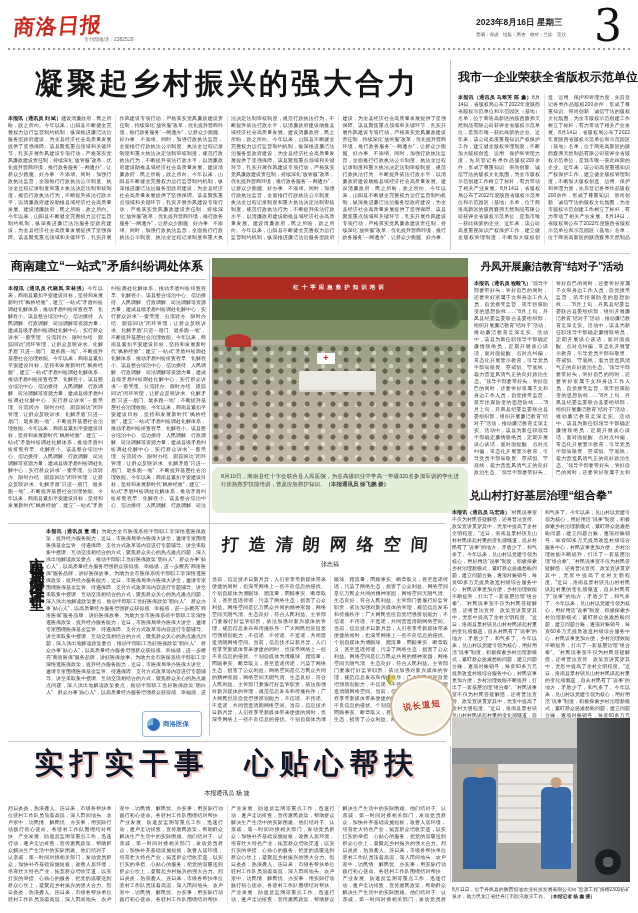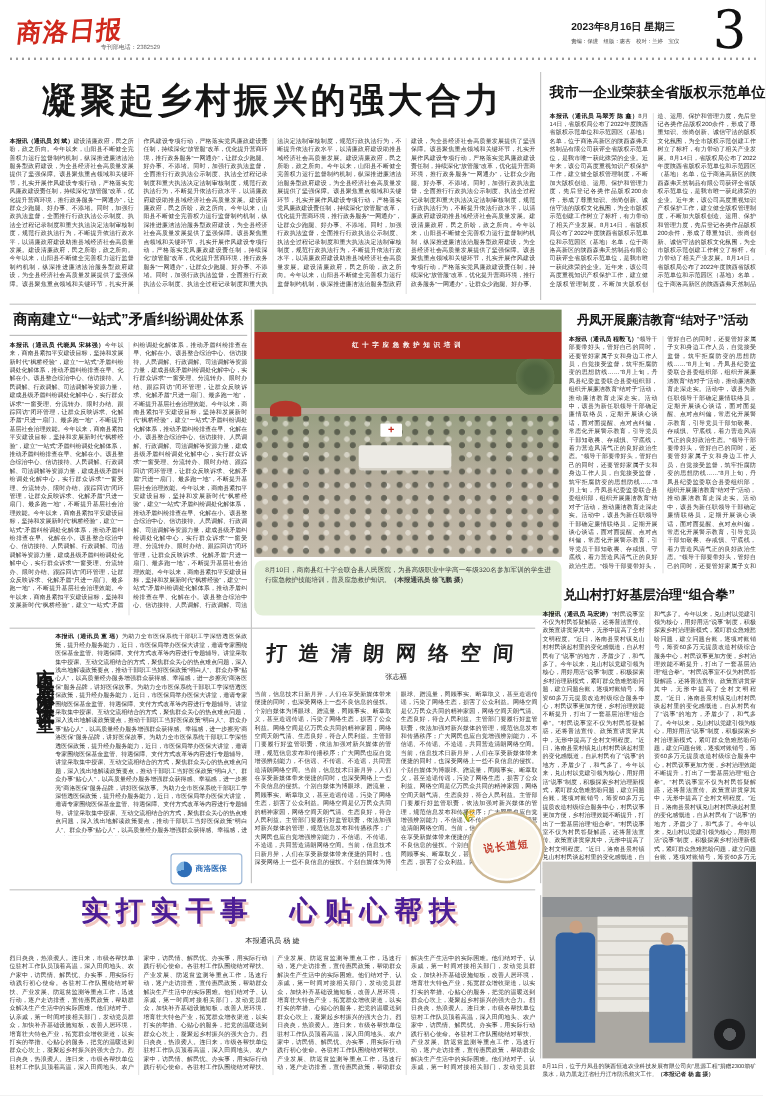--- a/index.html
+++ b/index.html
@@ -105,22 +105,22 @@
                repeating-linear-gradient(90deg,transparent 0 18px,rgba(120,115,105,.45) 18px 19px),#eae8e2;}
   .worker{position:absolute;border-radius:6px 6px 0 0;}
   .worker::before{content:"";position:absolute;top:-10px;left:50%;transform:translateX(-50%);
     width:11px;height:11px;border-radius:50%;background:#c9a183;}
   .p2-w1{left:6%;top:36%;width:19%;height:56%;background:#31609f;}
   .p2-w2{left:50%;top:42%;width:17%;height:50%;background:#3a6aa8;}
   .caption2{left:452px;top:886px;width:178px;font-size:4.8px;line-height:7px;text-align:justify;color:#333;}
   .caption2 .credit{font-weight:bold;}
   
   .a8{left:8px;top:744px;width:438px;height:166px;}
-  .a8-title{text-align:center;font-family:"DejaVu Serif",serif;font-weight:bold;font-size:23px;
-    color:#4c1d95;letter-spacing:6px;text-shadow:2px 2px 0 #f2c7c0;white-space:nowrap;}
+  .a8-title{text-align:center;font-family:"DejaVu Serif",serif;font-weight:bold;font-size:29px;
+    color:#0f172a;letter-spacing:6px;text-shadow:2px 2px 0 #f2c7c0;white-space:nowrap;}
   .a8-byline{text-align:center;font-size:6px;color:#222;margin:5px 0 7px;}
   .a8-body{column-count:4;height:100px;}
 </style>
 </head>
 <body>
 
 <div class="page">
 
   <div class="abs masthead">商洛日报</div>
   <div class="abs dept-phone">专刊部电话：2382529</div>

